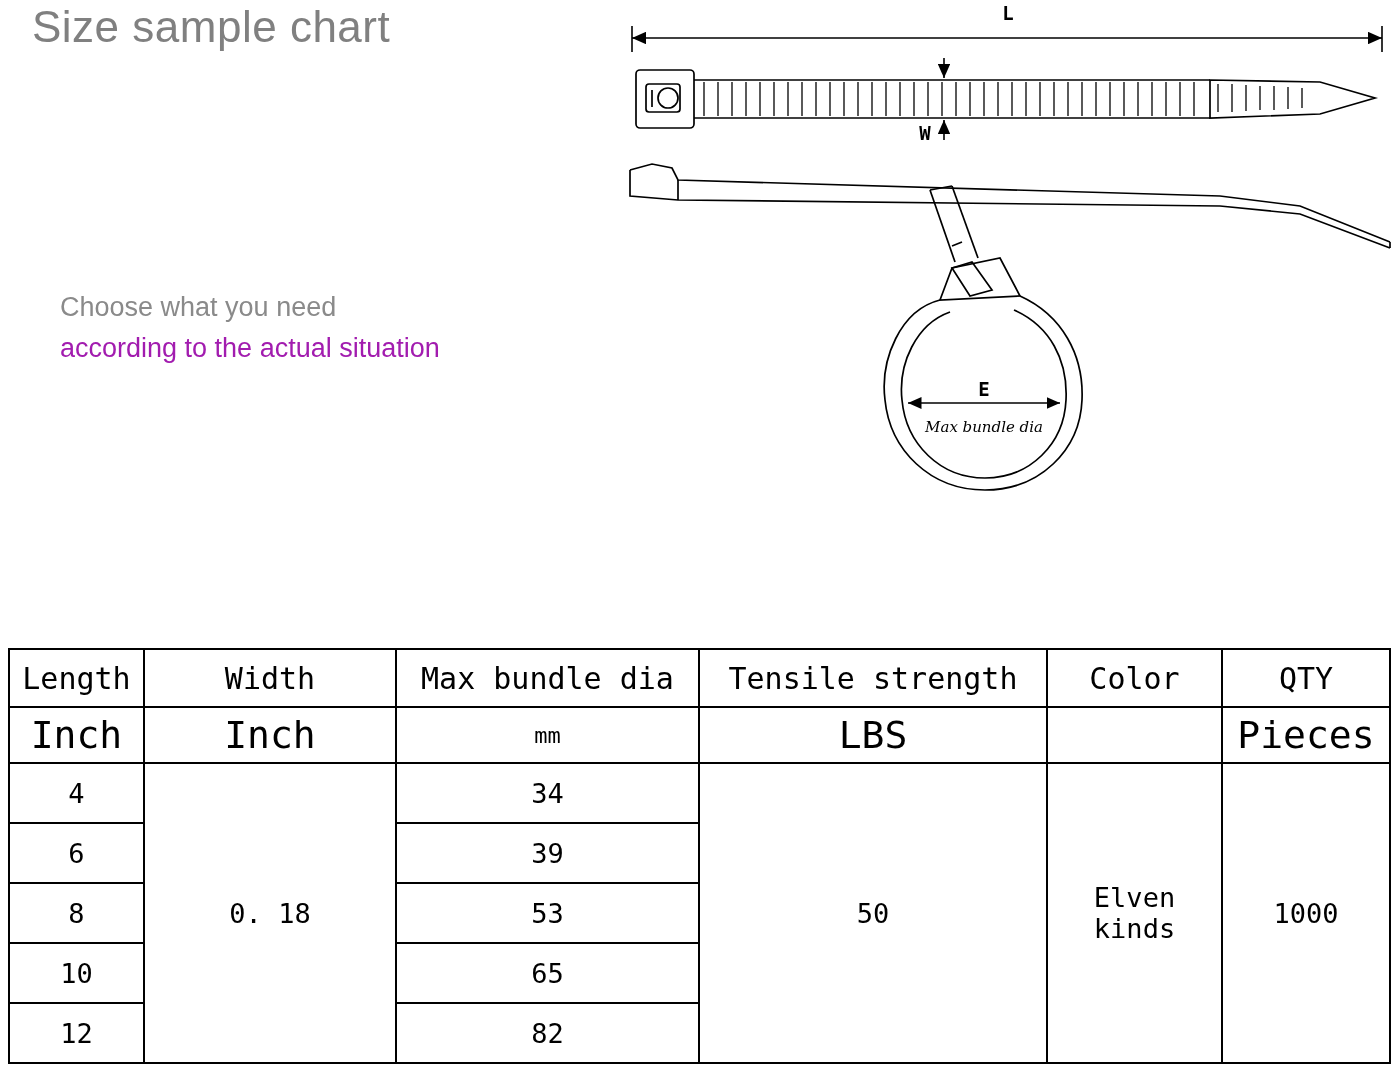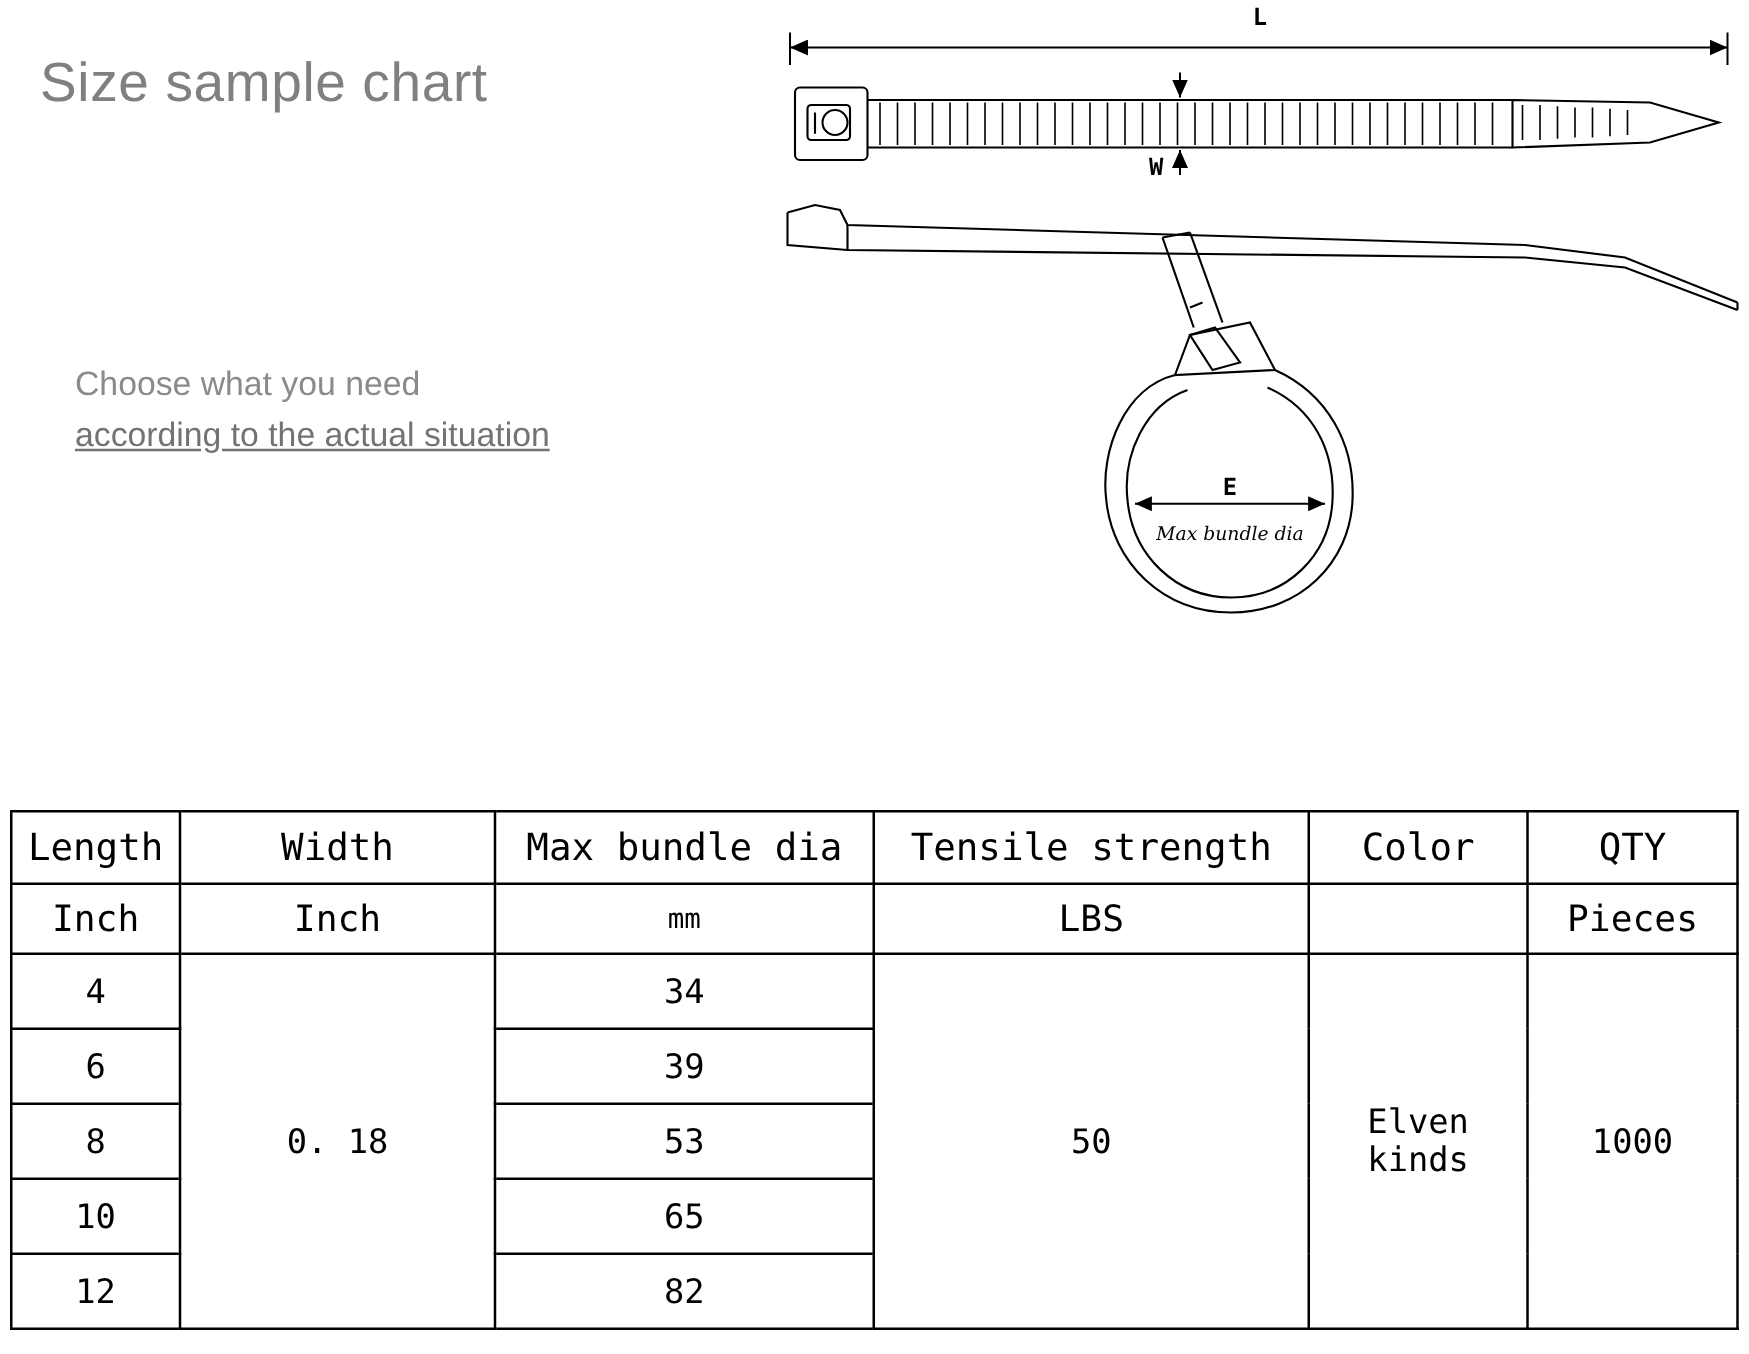--- a/index.html
+++ b/index.html
@@ -18,39 +18,37 @@
   
   .title {
     position: absolute;
     left: 32px;
     top: 2px;
     font-size: 44px;
     color: #808080;
     font-family: "Liberation Sans", sans-serif;
     letter-spacing: 0.5px;
     white-space: nowrap;
-    margin-top: 40px;
   }
   .caption1 {
     position: absolute;
     left: 60px;
     top: 248px;
     font-size: 27px;
     color: #8a8a8a;
     white-space: nowrap;
     margin-top: 44px;
   }
   .caption2 {
     position: absolute;
     left: 60px;
     top: 333px;
     font-size: 27px;
-    color: #737373;
+    color: #a21caf;
     white-space: nowrap;
-    text-decoration: underline;
   }
 
   
   #diagram {
     position: absolute;
     left: 600px;
     top: 0px;
     width: 800px;
     height: 540px;
   }
@@ -70,21 +68,21 @@
   }
   table.spec td, table.spec th {
     border: 2px solid #000000;
     text-align: center;
     vertical-align: middle;
     color: #000;
     font-weight: normal;
     padding: 0;
   }
   .hdr td { font-size: 30px; height: 56px; }
-  .sub td { font-size: 29px; height: 54px; }
+  .sub td { font-size: 38px; height: 54px; }
   .sub td.small { font-size: 22px; }
   .row td { font-size: 27px; height: 58px; }
   .big { font-size: 33px; margin-top: 42px; }
   .mid { font-size: 30px; }
   .kinds { font-size: 24px; }
   .qtycell { font-size: 32px; margin-top: 28px; }
 
   .c1 { width: 135px; }
   .c2 { width: 252px; }
   .c3 { width: 303px; }

